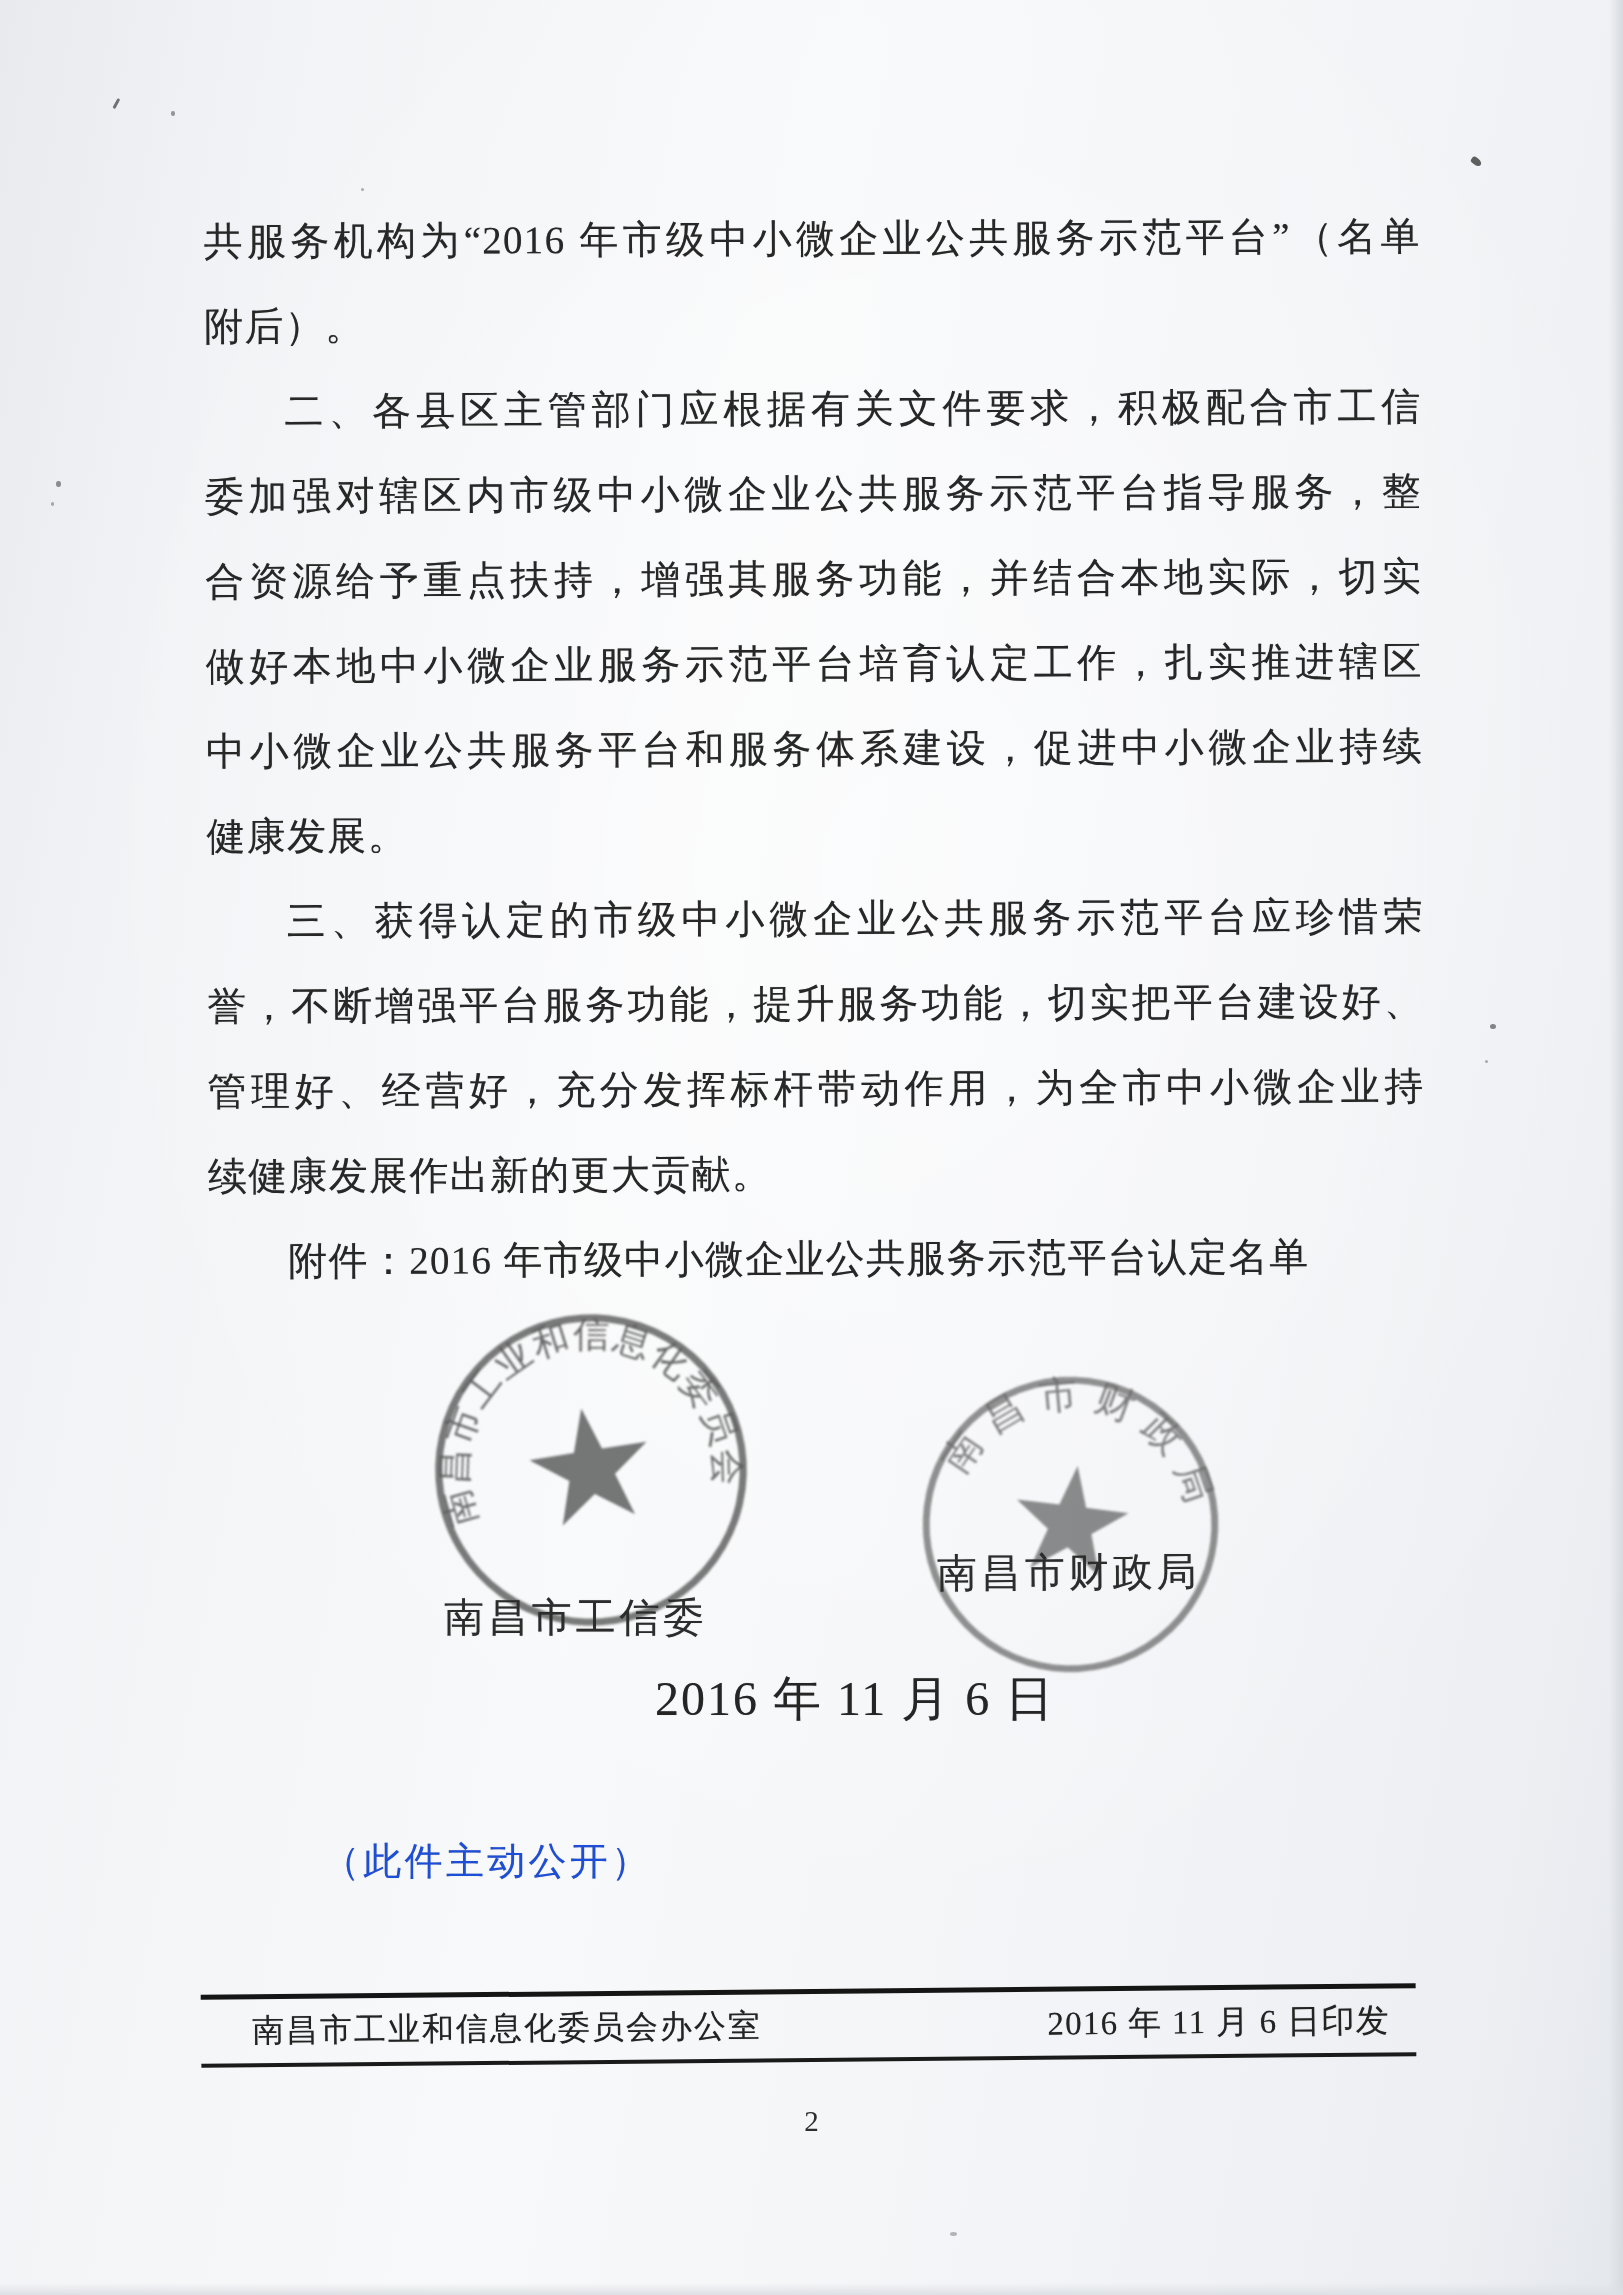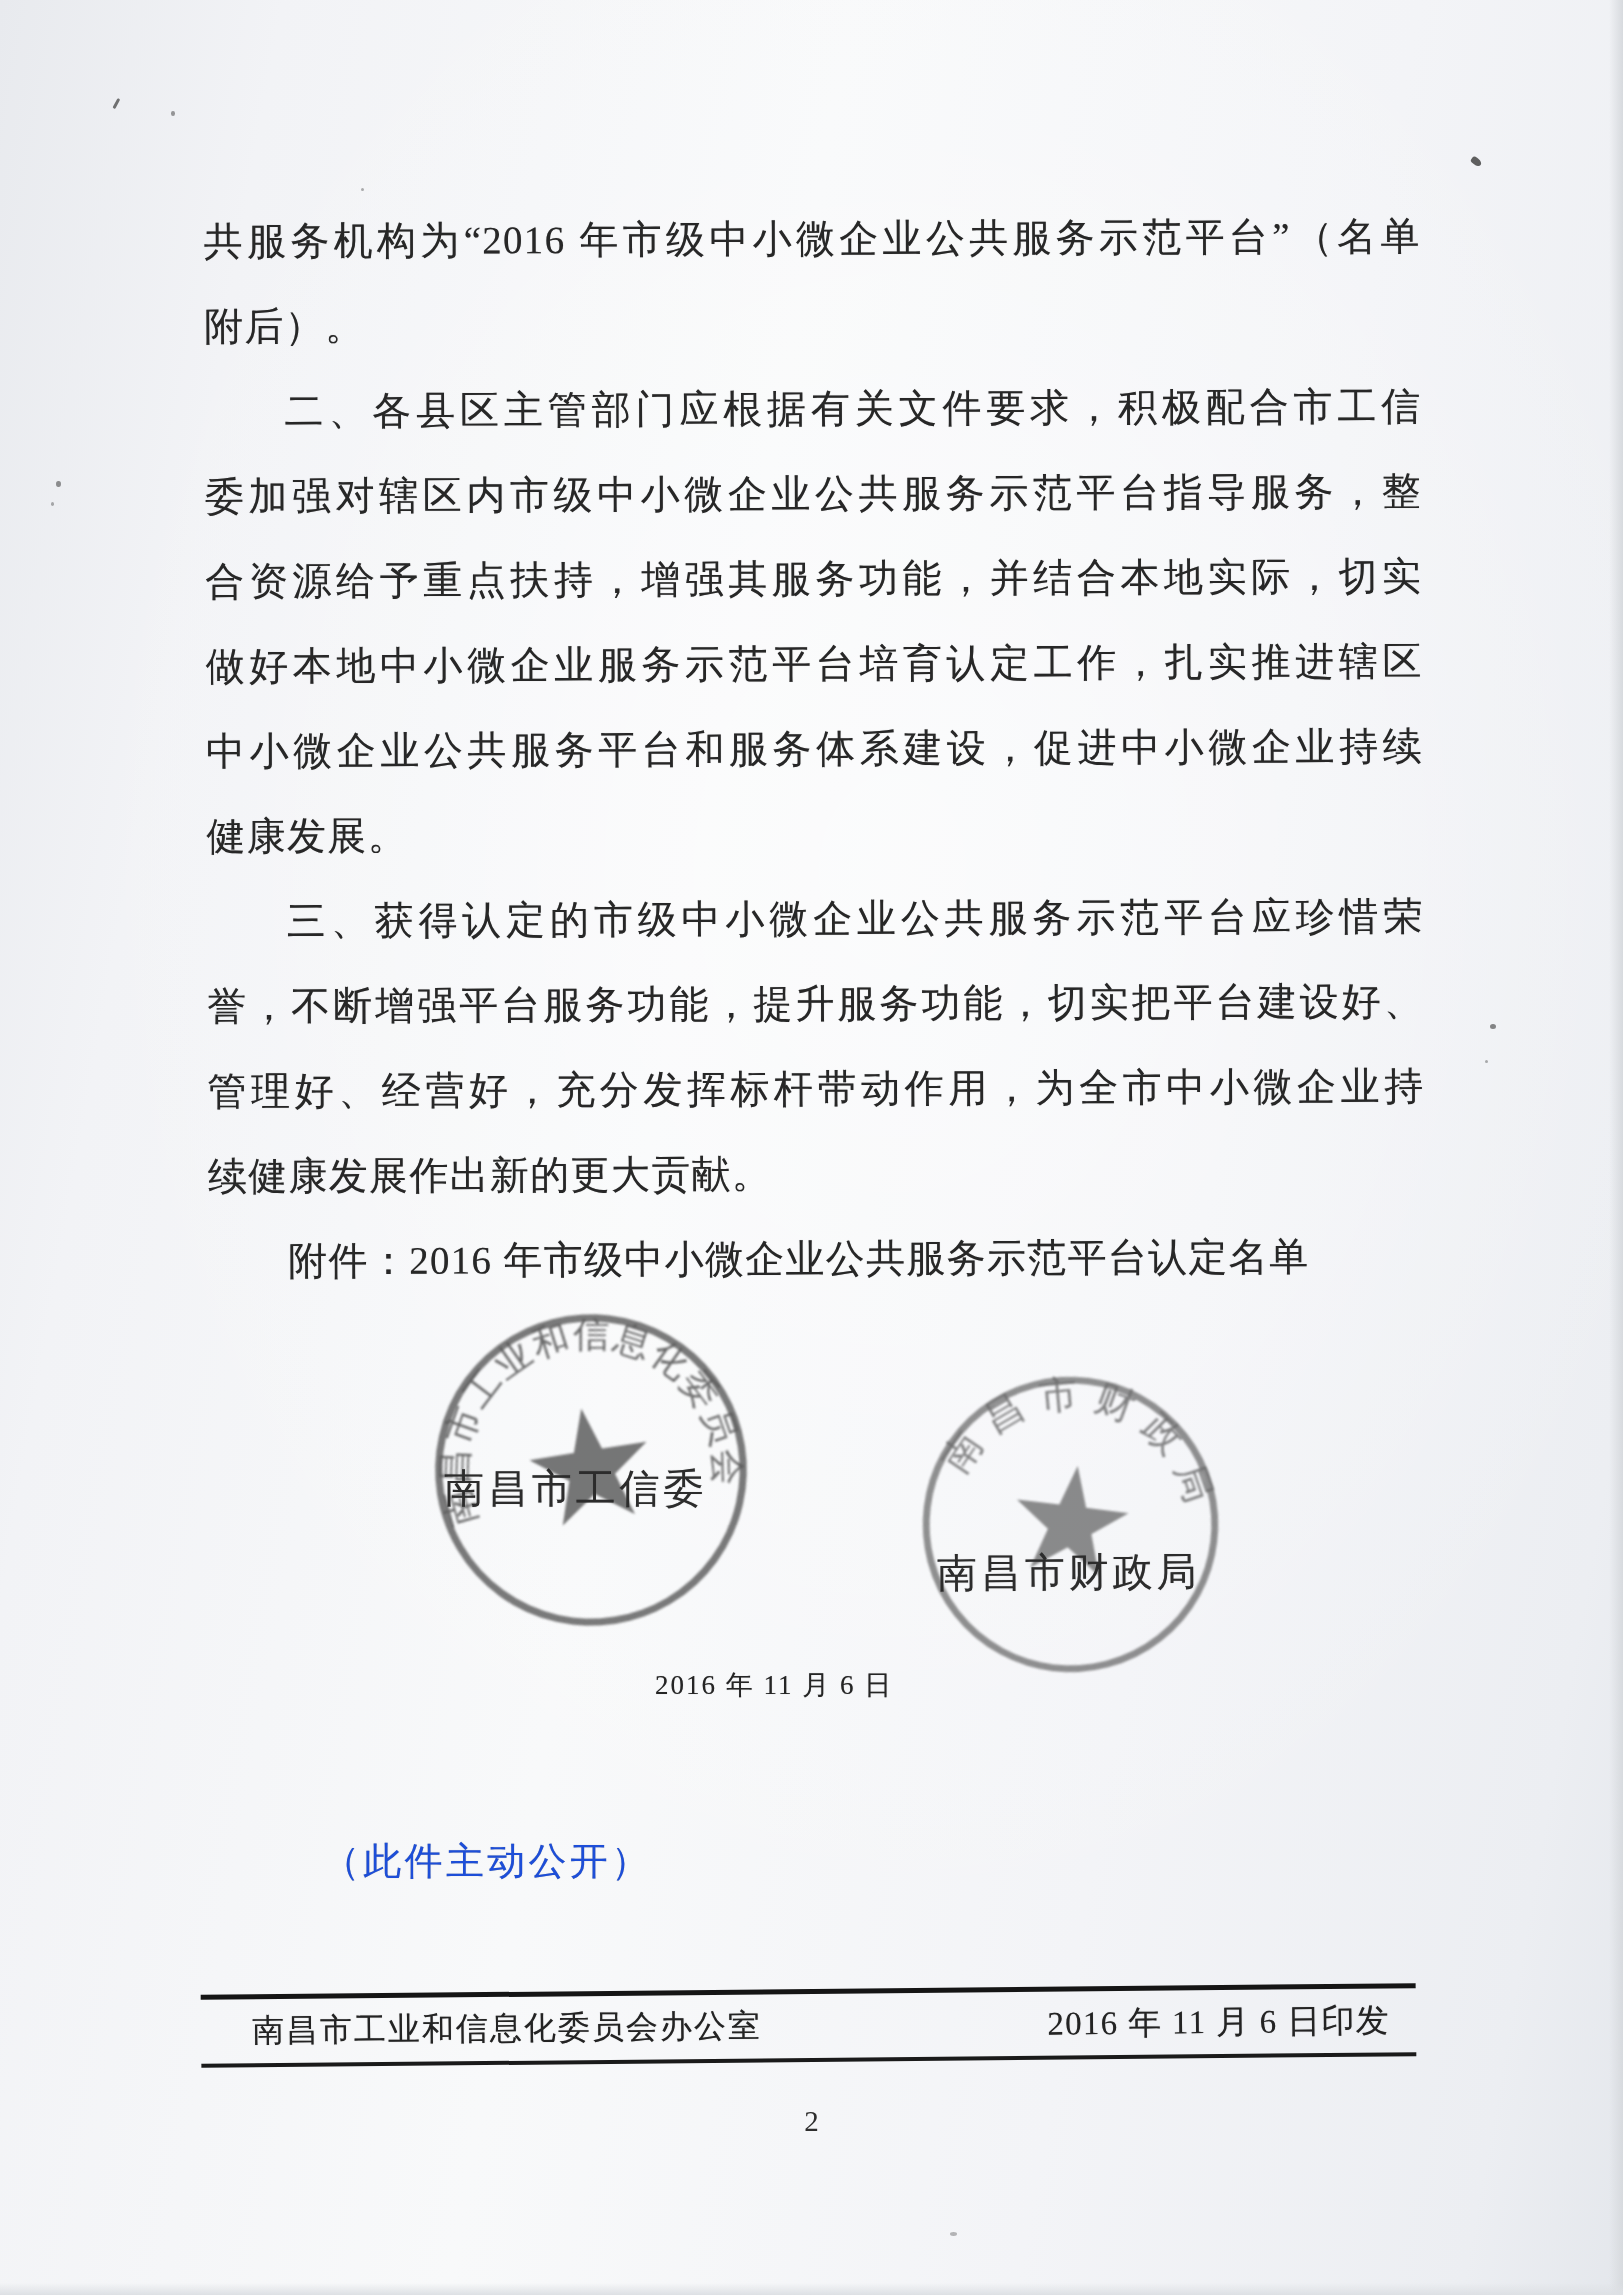--- a/index.html
+++ b/index.html
@@ -45,36 +45,36 @@
 
   
   .sig-name {
     position: absolute;
     font-size: 40px;
     letter-spacing: 3.9px;
     color: #2c2c2c;
     text-shadow: 0 0 0.7px rgba(40,40,40,0.5);
     z-index: 3;
   }
-  .sig-left  { left: 444px;  top: 1461px; }
+  .sig-left  { left: 444px;  top: 1590px; }
   .sig-right { left: 937px; top: 1545px; transform: rotate(-0.4deg); }
 
   .seal {
     position: absolute;
     z-index: 2;
     filter: blur(0.9px);
   }
   .seal-left  { left: 427px;  top: 1306px; width: 328px; height: 328px; opacity: 0.82; transform: rotate(-9deg); }
   .seal-right { left: 915px; top: 1369px; width: 311px; height: 311px; opacity: 0.74; transform: rotate(7deg); }
 
   .doc-date {
     position: absolute;
     left: 655px;
     top: 1667px;
-    font-size: 27px;
+    font-size: 48px;
     letter-spacing: 2px;
     color: #252525;
     z-index: 4;
     text-shadow: 0 0 0.7px rgba(40,40,40,0.45);
   }
 
   .notice {
     position: absolute;
     left: 322px;
     top: 1836px;

